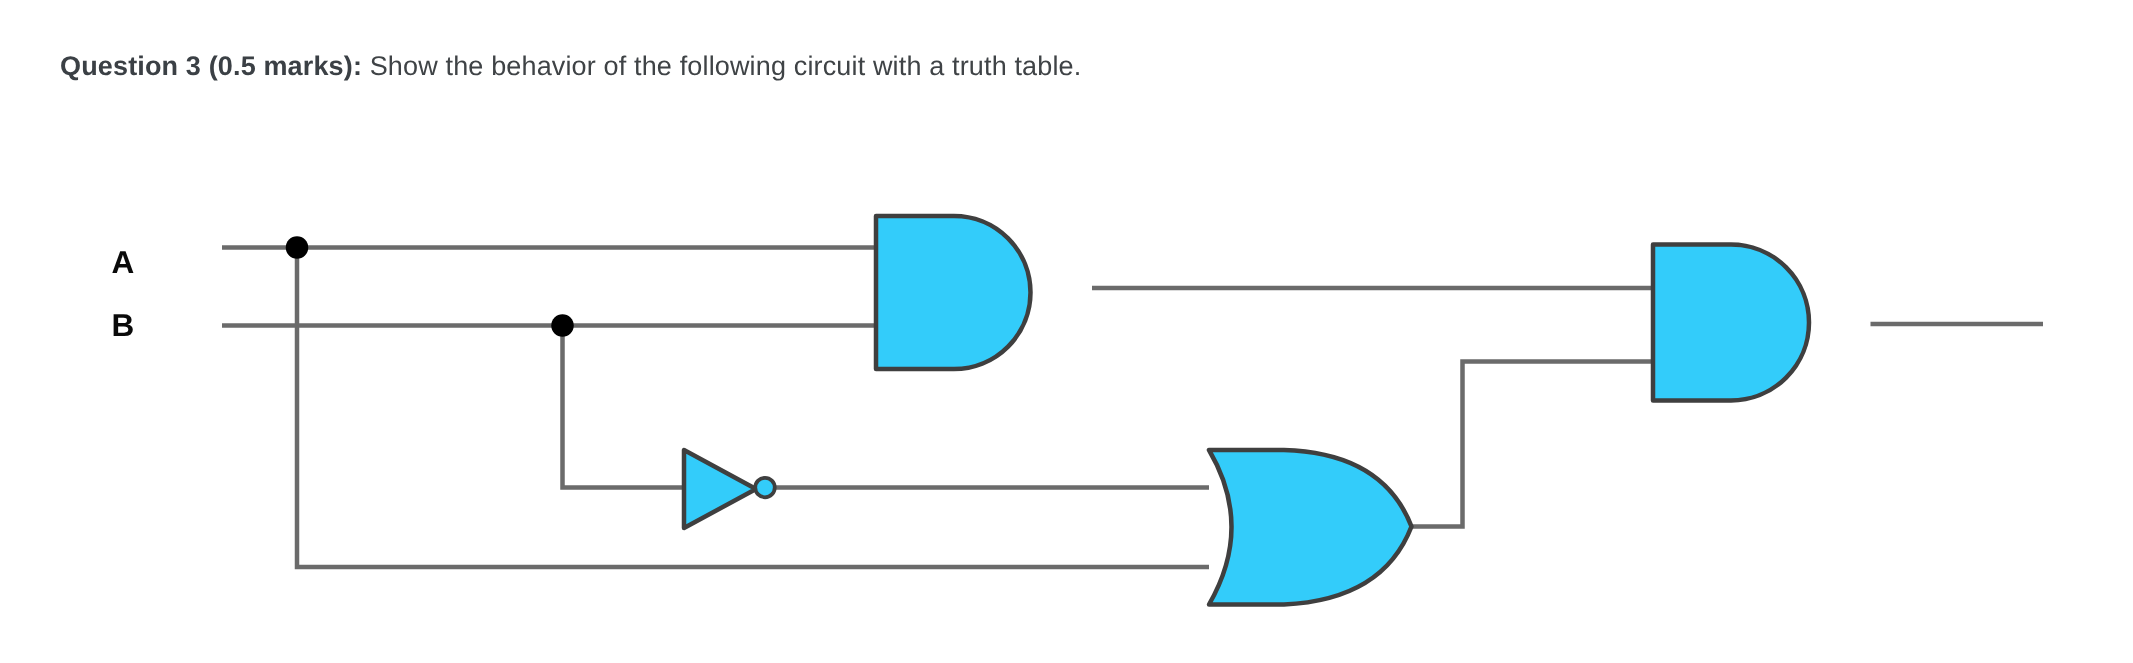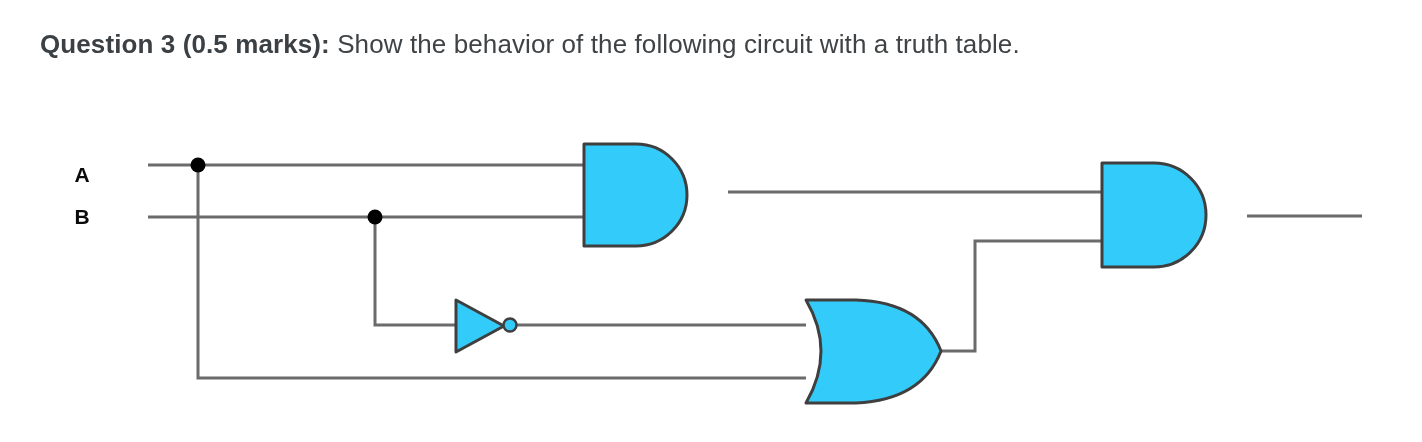--- a/index.html
+++ b/index.html
@@ -17,21 +17,21 @@
     position: relative;
     width: 1422px;
     height: 442px;
     background: #ffffff;
   }
   .question-text {
     position: absolute;
     left: 40px;
     top: 22px;
     width: 1360px;
-    font-size: 26px;
+    font-size: 18px;
     line-height: 45px;
     color: #3f4346;
     font-weight: 400;
     letter-spacing: 0.1px;
   }
   .question-text .q-lead {
     font-weight: 700;
     color: #3b4045;
   }
   #circuit-area {

